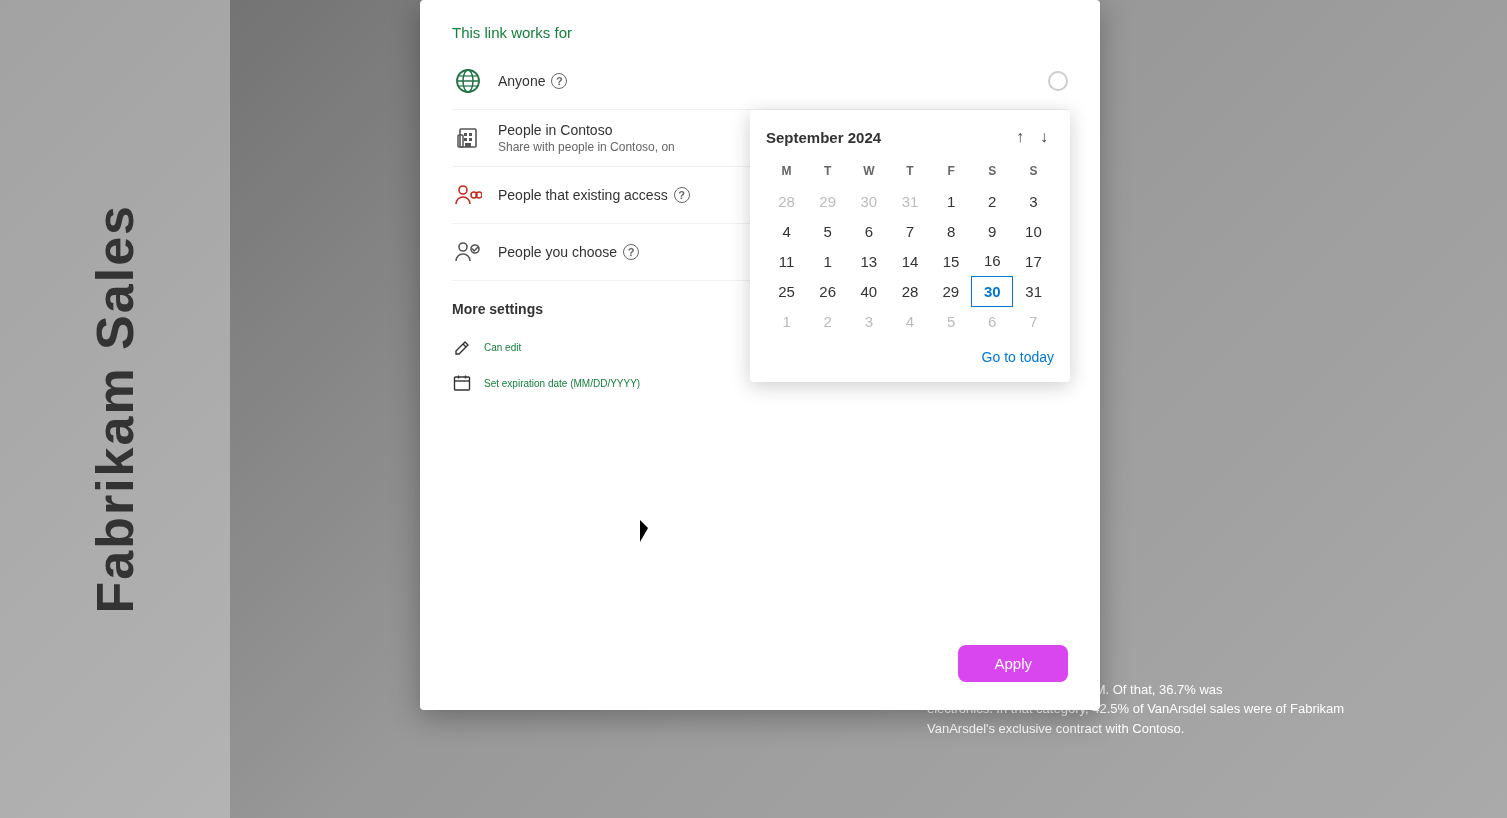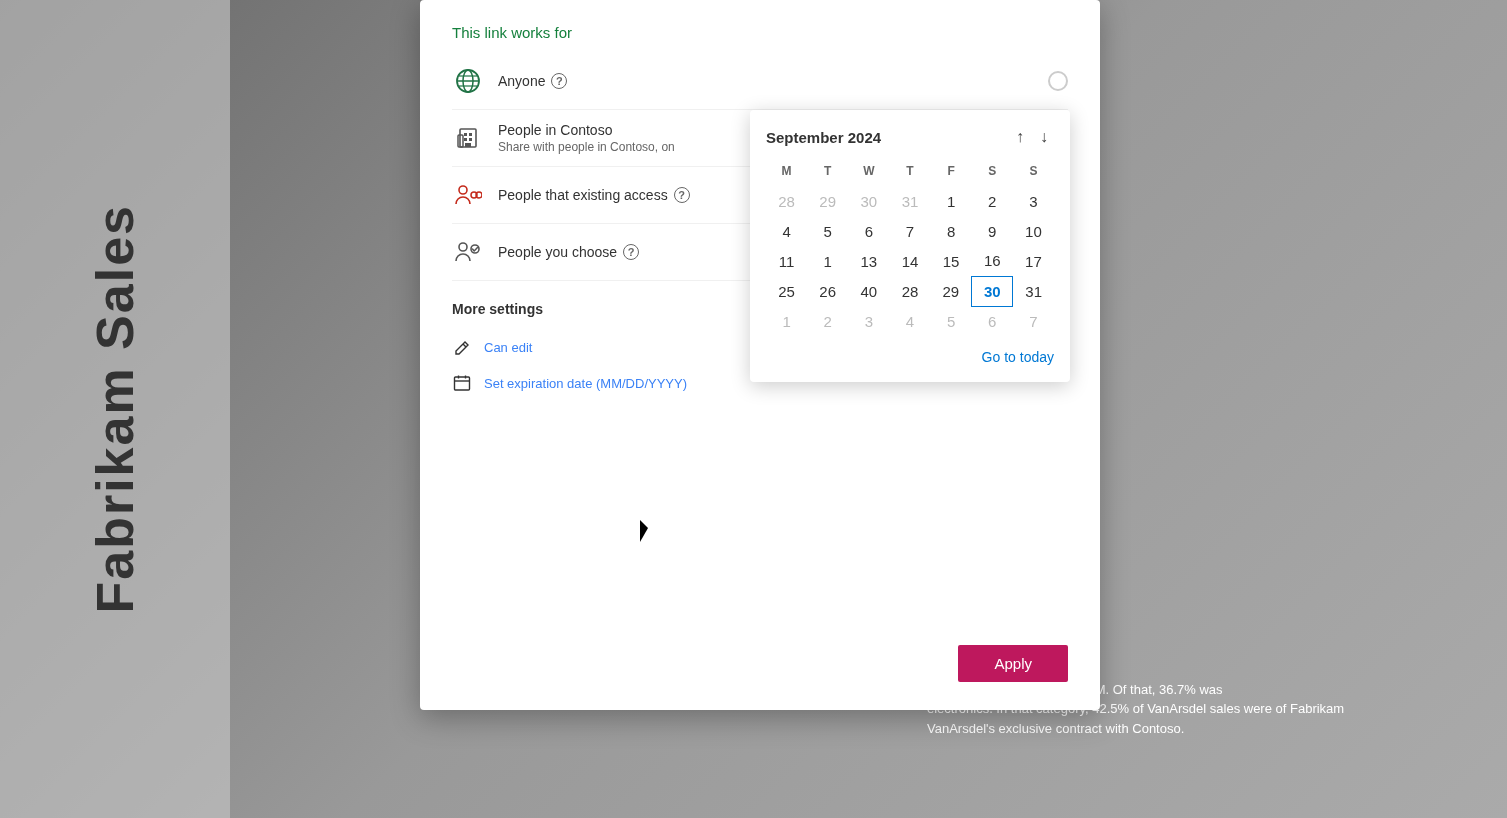--- a/index.html
+++ b/index.html
@@ -148,32 +148,32 @@
     .setting-icon {
       width: 20px;
       height: 20px;
       color: #555;
       display: flex;
       align-items: center;
       justify-content: center;
     }
 
     .setting-label {
-      font-size: 13px;
-      color: #3b82f6;
+      font-size: 10px;
+      color: #15803d;
     }
 
     .apply-btn {
       position: absolute;
       bottom: 28px;
       right: 32px;
-      background: #be185d;
+      background: #d946ef;
       color: #fff;
       border: none;
-      border-radius: 2px;
+      border-radius: 8px;
       padding: 10px 36px;
       font-size: 15px;
       font-weight: 400;
       cursor: pointer;
     }
 
     
     .calendar-popup {
       position: absolute;
       left: 750px;

